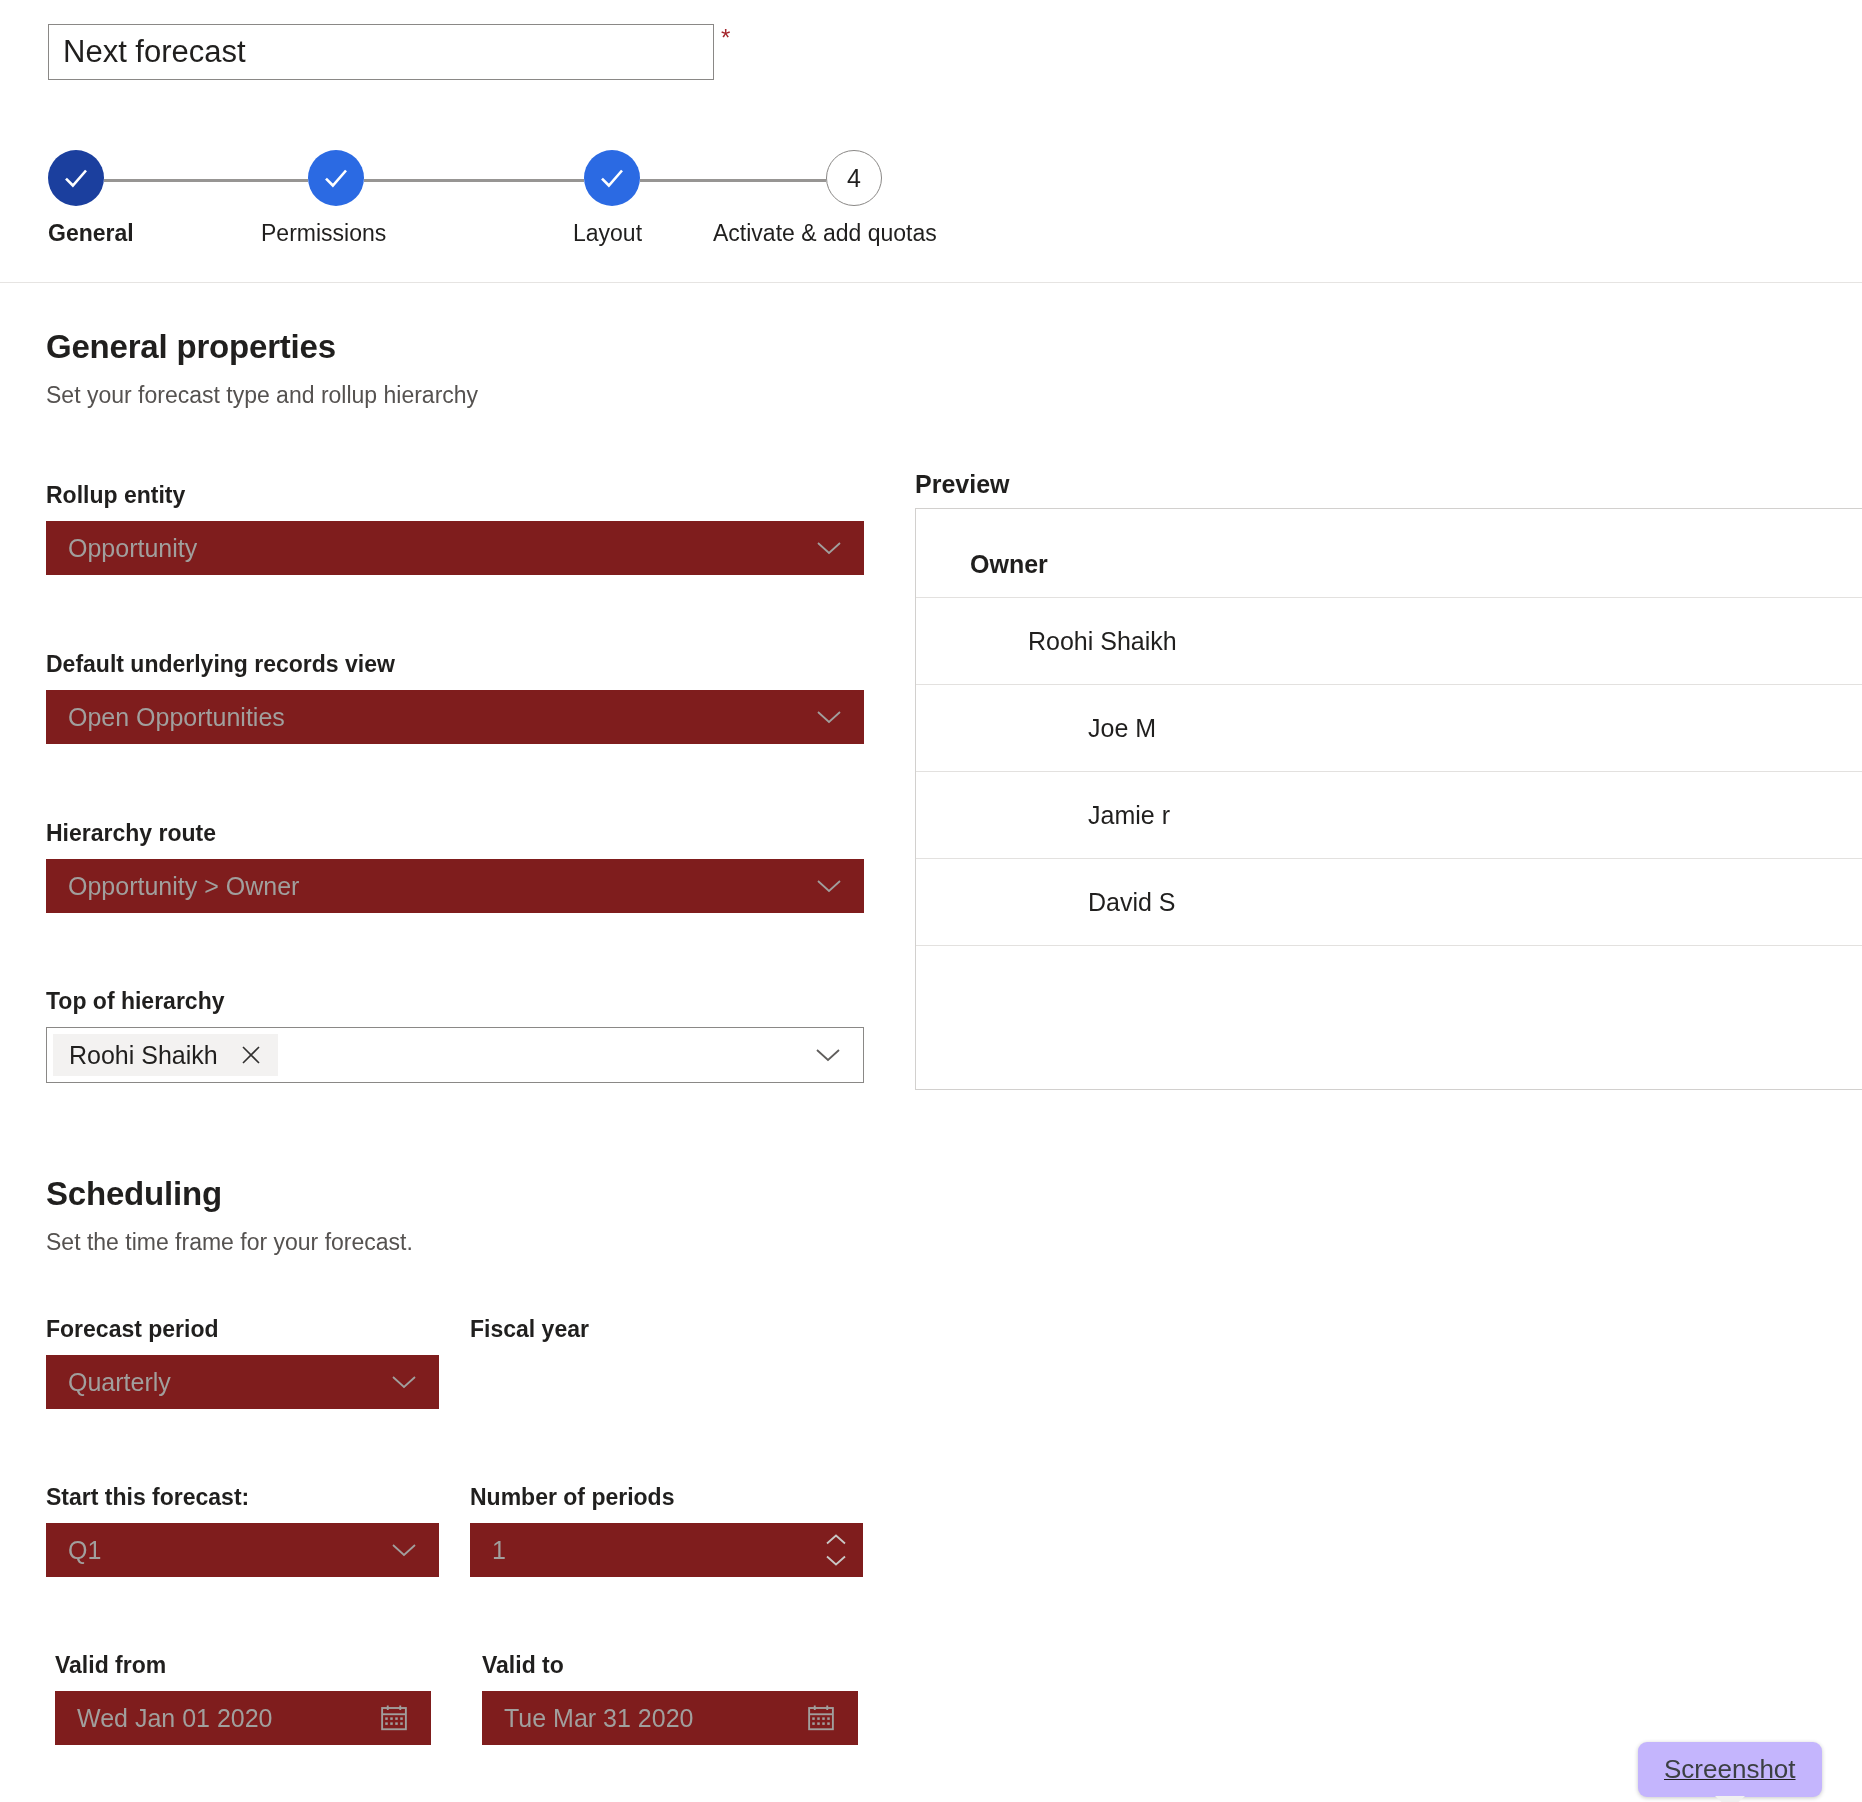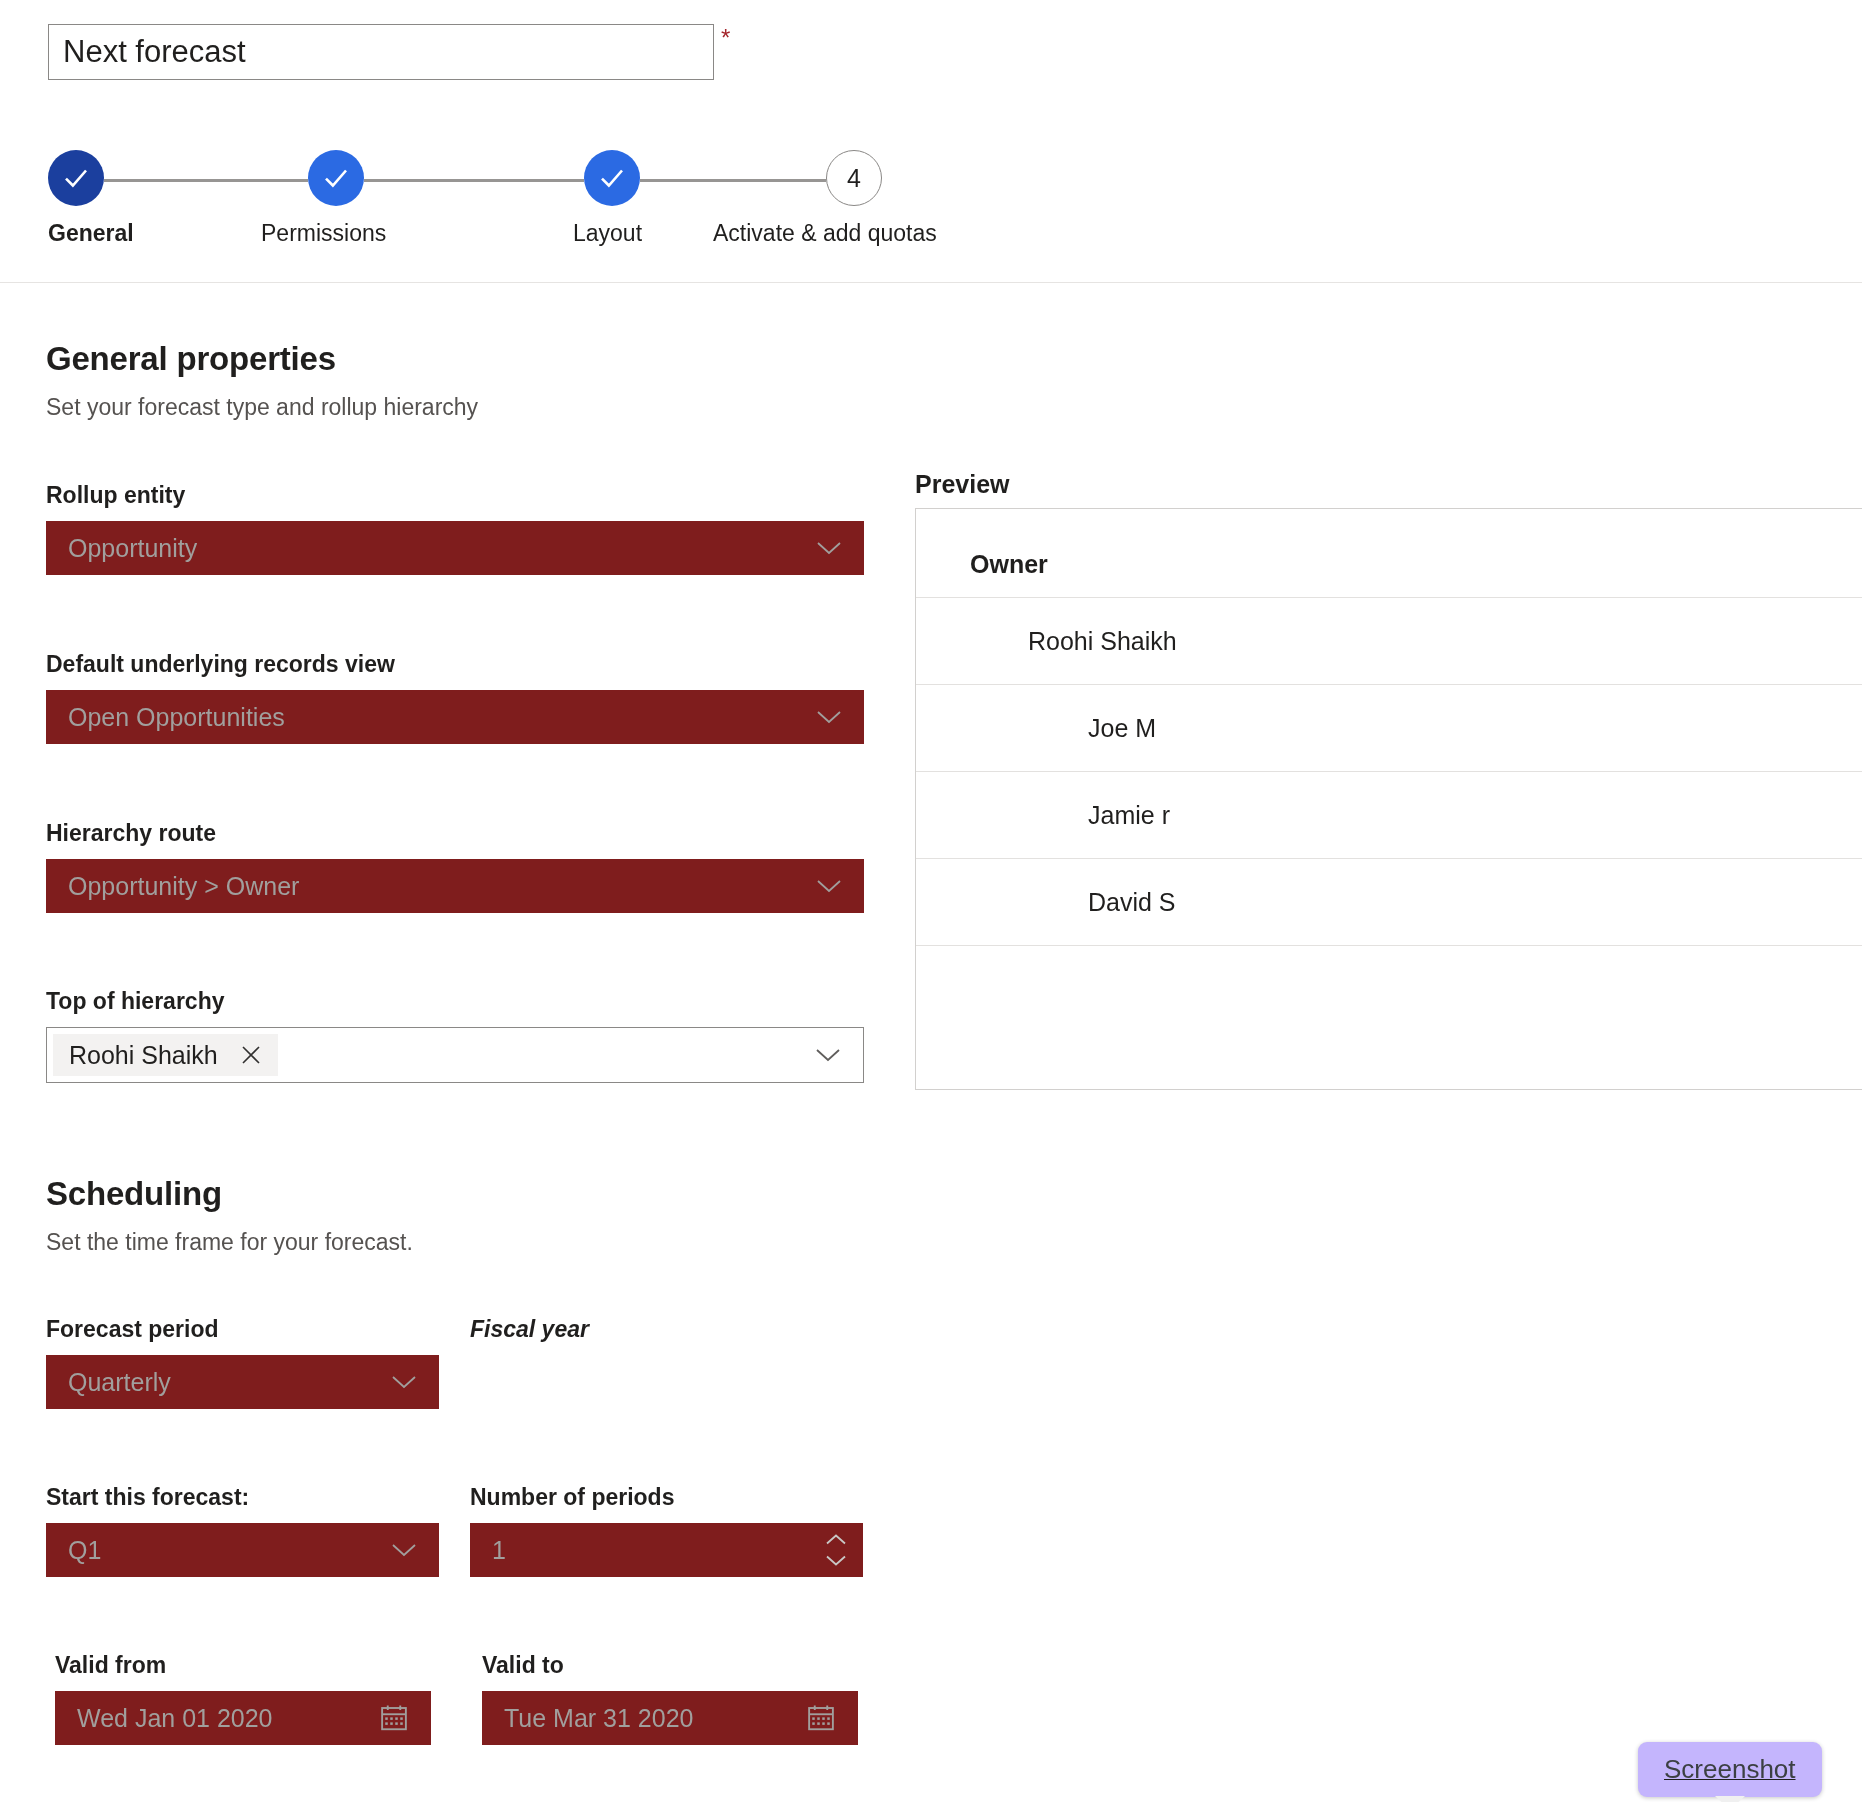--- a/index.html
+++ b/index.html
@@ -88,21 +88,21 @@
     font-weight: bold;
     color: #201f1e;
     letter-spacing: -0.2px;
   }
   .section-sub {
     font-size: 23px;
     color: #555250;
     margin-top: 16px;
   }
 
-  .general-head { position: absolute; left: 46px; top: 340px; }
+  .general-head { position: absolute; left: 46px; top: 328px; }
   .sched-head   { position: absolute; left: 46px; top: 1175px; }
 
   
   .field-label {
     font-size: 23px;
     font-weight: bold;
     color: #201f1e;
     margin-bottom: 12px;
   }
   .combo {
@@ -192,21 +192,21 @@
   .preview-row span {
     font-size: 25px;
     color: #201f1e;
   }
   .preview-row.lvl1 { padding-left: 112px; }
   .preview-row.lvl2 { padding-left: 172px; }
   .preview-spacer { border-top: 1px solid #e3e1df; height: 60px; }
 
   
   .f-period  { position: absolute; left: 46px;  top: 1316px; width: 393px; }
-  .f-fiscal  { position: absolute; left: 470px; top: 1316px; width: 393px; font-style: italic; }
+  .f-fiscal  { position: absolute; left: 470px; top: 1316px; width: 393px; }
   .f-start   { position: absolute; left: 46px;  top: 1484px; width: 393px; }
   .f-numper  { position: absolute; left: 470px; top: 1484px; width: 393px; }
   .f-vfrom   { position: absolute; left: 55px;  top: 1652px; width: 376px; }
   .f-vto     { position: absolute; left: 482px; top: 1652px; width: 376px; }
 
   .spinner {
     position: absolute;
     right: 16px; top: 50%;
     transform: translateY(-50%);
     display: flex; flex-direction: column;

